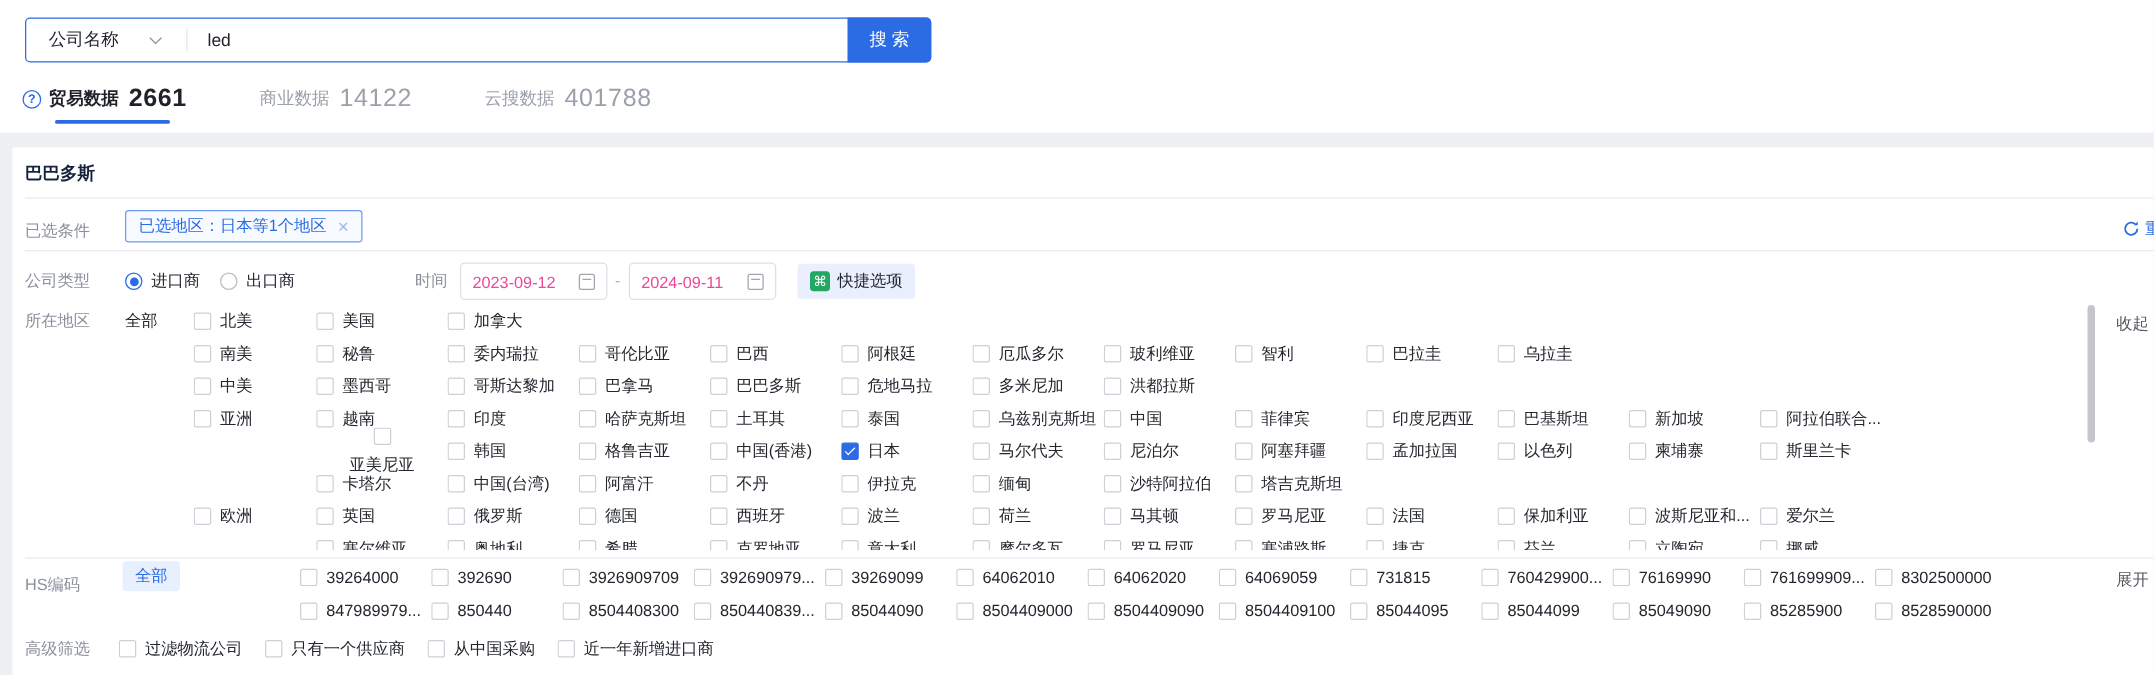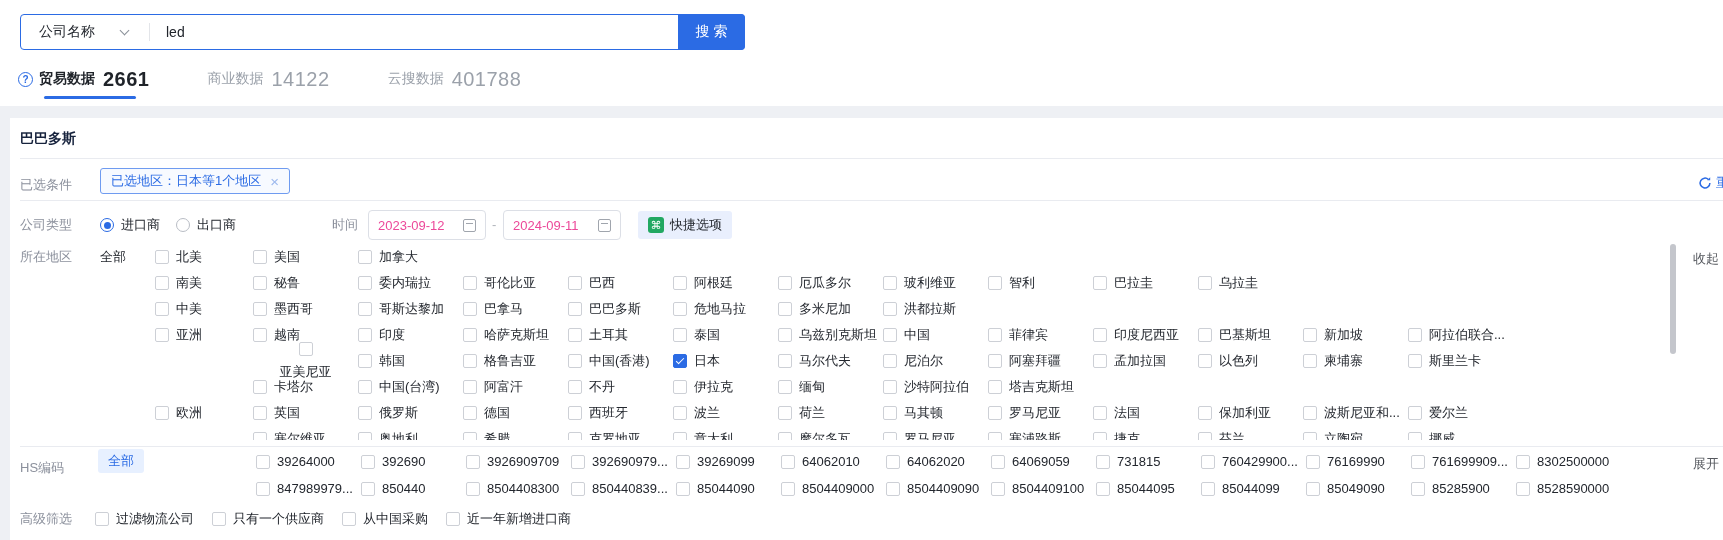--- a/index.html
+++ b/index.html
@@ -75,21 +75,21 @@
     background:#e9effd; display:flex; align-items:center; gap:6px; cursor:pointer; }
   .quick-btn .cmd { width:16px; height:16px; border-radius:3px; background:#22a862; color:#fff; font-size:11px;
     display:inline-flex; align-items:center; justify-content:center; }
   .quick-btn .quick-text { color:#23272e; font-size:13px; }
 
   
   .all-plain { position:absolute; left:90px; top:126px; line-height:26px; color:#23272e; cursor:pointer; }
   .region-wrap { position:absolute; left:145px; top:126px; width:1520px; height:196px; overflow:hidden; }
   .cgrid { display:grid; align-items:center; font-size:13px; color:#23272e; }
   #region-grid { grid-template-columns:98px repeat(12,105px); grid-auto-rows:26px; }
-  #hs-grid { position:absolute; left:246px; top:330px; grid-template-columns:repeat(13,105px); grid-auto-rows:27px; }
+  #hs-grid { position:absolute; left:230px; top:330px; grid-template-columns:repeat(13,105px); grid-auto-rows:27px; }
   .cb-item { display:flex; align-items:center; gap:7px; white-space:nowrap; overflow:hidden; cursor:pointer; }
   .cb { width:14px; height:14px; flex:0 0 14px; border:1px solid #cdd0d6; border-radius:2px; background:#fff;
     display:inline-flex; align-items:center; justify-content:center; }
   .cb.checked { background:#2b6be4; border-color:#2b6be4; }
   .cb.checked::after { content:''; width:3px; height:7px; margin-top:-2px;
     border-right:1.5px solid #fff; border-bottom:1.5px solid #fff; transform:rotate(45deg); }
   .scroll-thumb { position:absolute; left:1660px; top:126px; width:6px; height:110px; background:#c4c6cc; border-radius:3px; cursor:grab; }
   .side-link { position:absolute; left:1683px; color:#55585e; font-size:13px; cursor:pointer; white-space:nowrap; }
 
   

